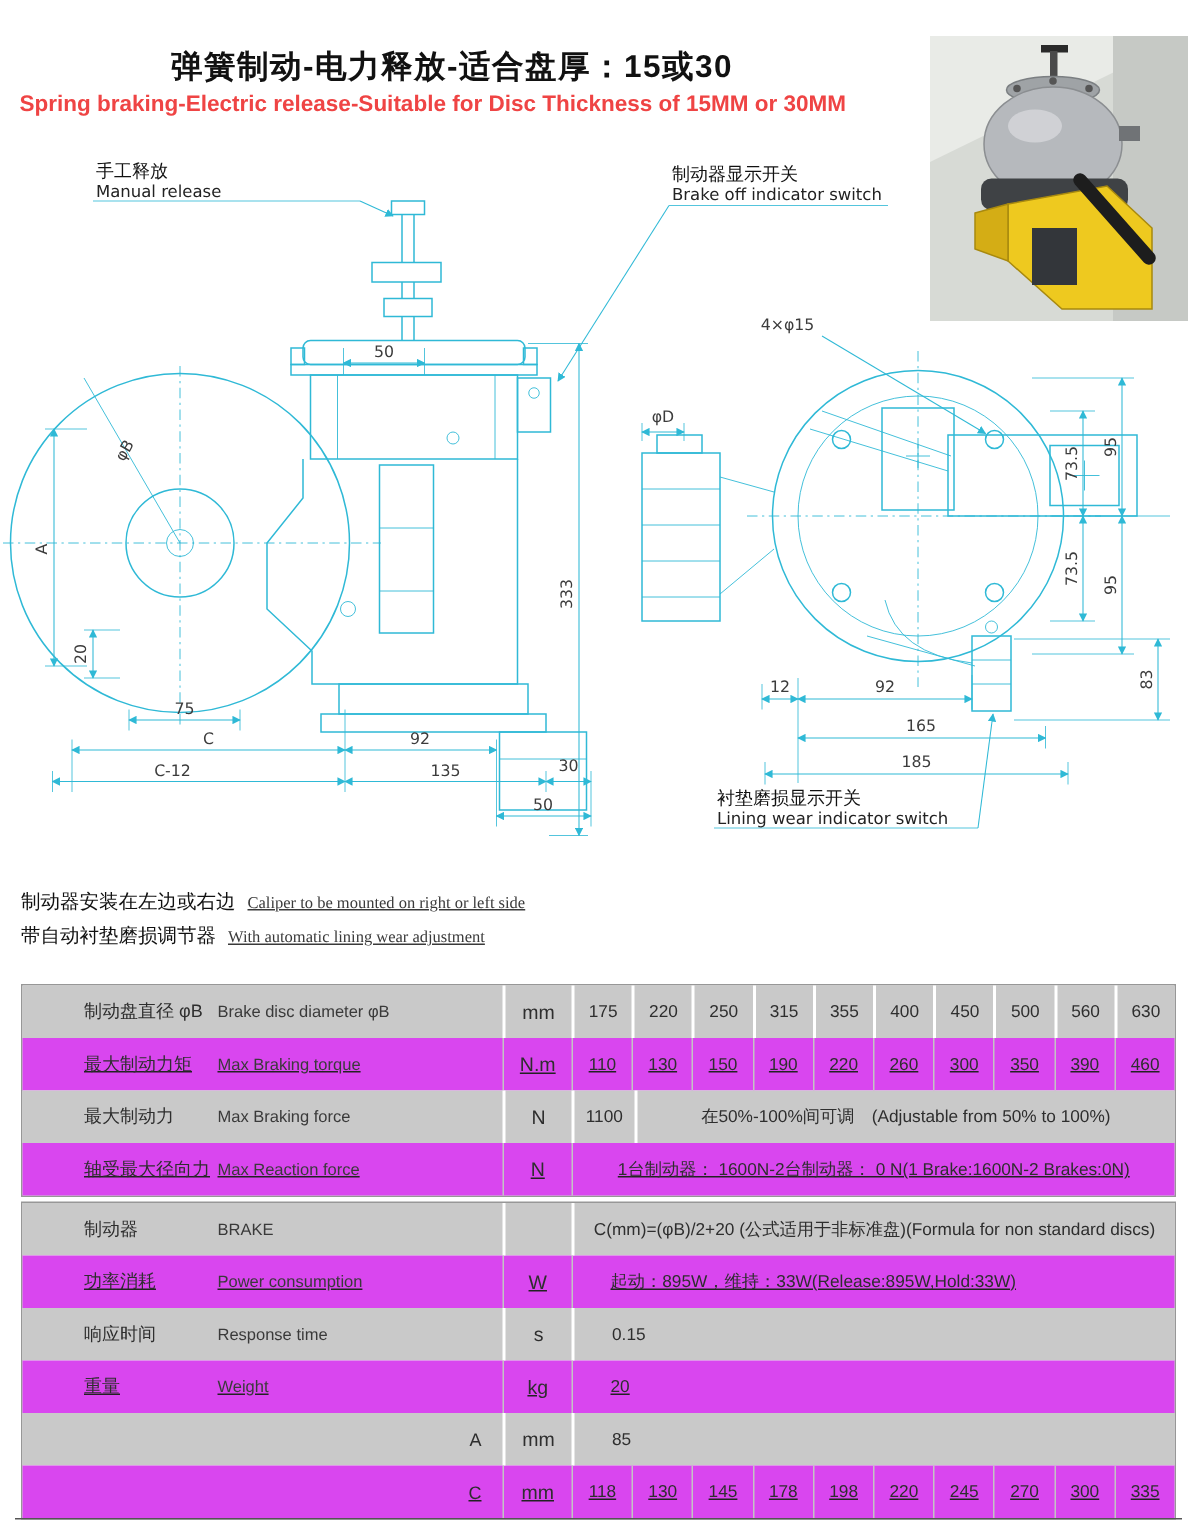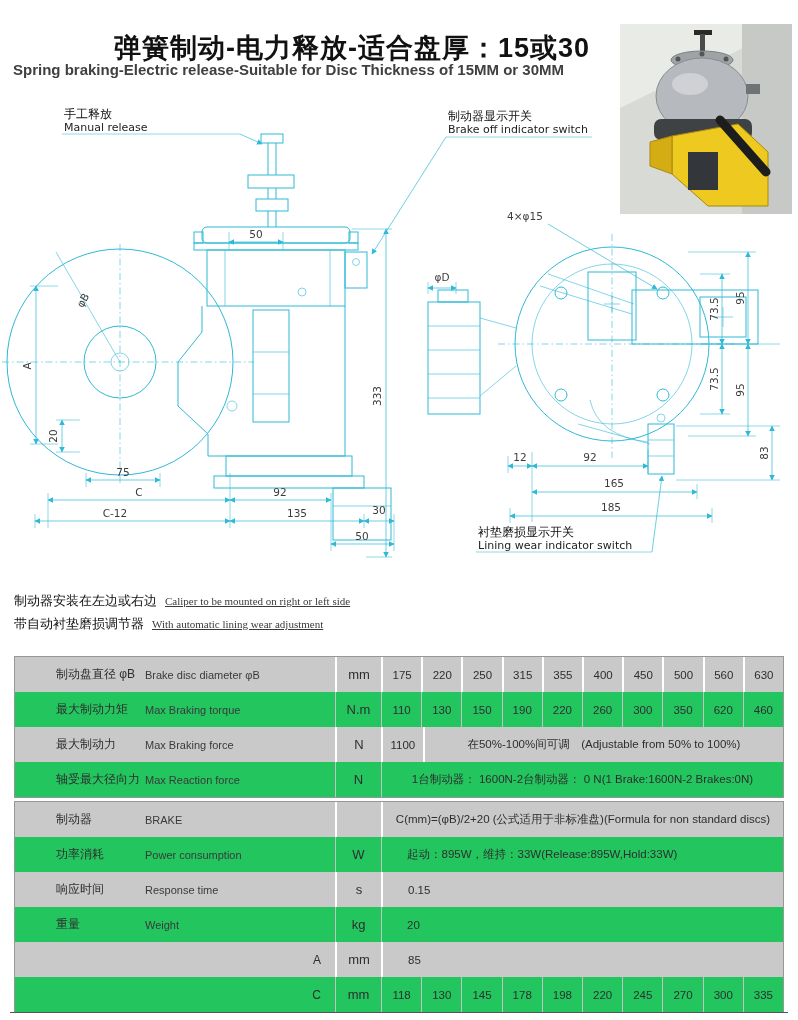--- a/index.html
+++ b/index.html
@@ -1,20 +1,20 @@
 <!DOCTYPE html>
 <html><head>
 <meta charset="utf-8">
 <style>
   html,body{margin:0;padding:0;background:#fff;}
   body{font-family:"Liberation Sans","DejaVu Sans",sans-serif;color:#222;}
   #sheet{position:relative;width:798px;height:1020px;background:#fff;overflow:hidden;}
 
-  .title-zh{position:absolute;left:114px;top:30px;font-size:27px;font-weight:bold;letter-spacing:1px;color:#111;}
-  .title-en{position:absolute;left:13px;top:61px;font-size:15px;font-weight:bold;color:#404040;}
+  .title-zh{position:absolute;left:114px;top:30px;font-size:21px;font-weight:bold;letter-spacing:1px;color:#111;}
+  .title-en{position:absolute;left:13px;top:61px;font-size:15px;font-weight:bold;color:#ef4444;}
 
   .photo{position:absolute;top:24px;right:6px;width:172px;height:190px;}
 
   .drawing{position:absolute;left:0;top:104px;width:798px;height:480px;}
   .drawing .ol{stroke:#2fb9d6;stroke-width:1;fill:none;}
   .drawing .thin{stroke:#2fb9d6;stroke-width:.6;fill:none;}
   .drawing .cl{stroke:#2fb9d6;stroke-width:.6;fill:none;stroke-dasharray:7 3 1.5 3;}
   .drawing .ext{stroke:#2fb9d6;stroke-width:.55;fill:none;}
   .drawing .dl{stroke:#2fb9d6;stroke-width:.7;fill:none;}
   .drawing text{font-family:"DejaVu Sans",sans-serif;}
@@ -24,21 +24,21 @@
 
   .notes{position:absolute;left:14px;top:592px;font-family:"Liberation Serif","DejaVu Serif",serif;font-size:13px;color:#111;}
   .note{margin-bottom:5px;}
   .note .en{text-decoration:underline;margin-left:8px;}
 
   .tbl{position:absolute;left:14px;width:770px;border:1px solid #979797;box-sizing:border-box;background:#fff;}
   #t1{top:656px;}
   #t2{top:801px;}
   .trow{display:flex;height:35px;align-items:stretch;}
   .gray{background:#c9c9c9;}
-  .white{background:#22c55e;}
+  .white{background:#d946ef;text-decoration:underline;}
   .c{display:flex;align-items:center;box-sizing:border-box;}
   .zh{width:130px;padding-left:41px;font-size:12px;color:#2e2e2e;}
   .en{width:190px;font-size:11px;color:#3a3a3a;}
   .lblr{width:190px;justify-content:flex-end;padding-right:14px;font-size:12px;color:#2e2e2e;}
   .unit{width:46px;justify-content:center;font-size:13px;color:#2e2e2e;}
   .val{flex:1 1 0;justify-content:center;font-size:11.5px;color:#2e2e2e;}
   .f9{flex:9 9 0;}
   .f10{flex:10 10 0;}
   .lft{justify-content:flex-start;padding-left:25px;}
   .gray .unit,.gray .val{border-left:2px solid #ffffff;}
@@ -292,21 +292,21 @@
       <div class="c en">Max Braking torque</div>
       <div class="c unit">N.m</div>
       <div class="c val">110</div>
       <div class="c val">130</div>
       <div class="c val">150</div>
       <div class="c val">190</div>
       <div class="c val">220</div>
       <div class="c val">260</div>
       <div class="c val">300</div>
       <div class="c val">350</div>
-      <div class="c val">620</div>
+      <div class="c val">390</div>
       <div class="c val">460</div>
     </div>
     <div class="trow gray">
       <div class="c zh">最大制动力</div>
       <div class="c en">Max Braking force</div>
       <div class="c unit">N</div>
       <div class="c val">1100</div>
       <div class="c val f9">在50%-100%间可调　(Adjustable from 50% to 100%)</div>
     </div>
     <div class="trow white">

